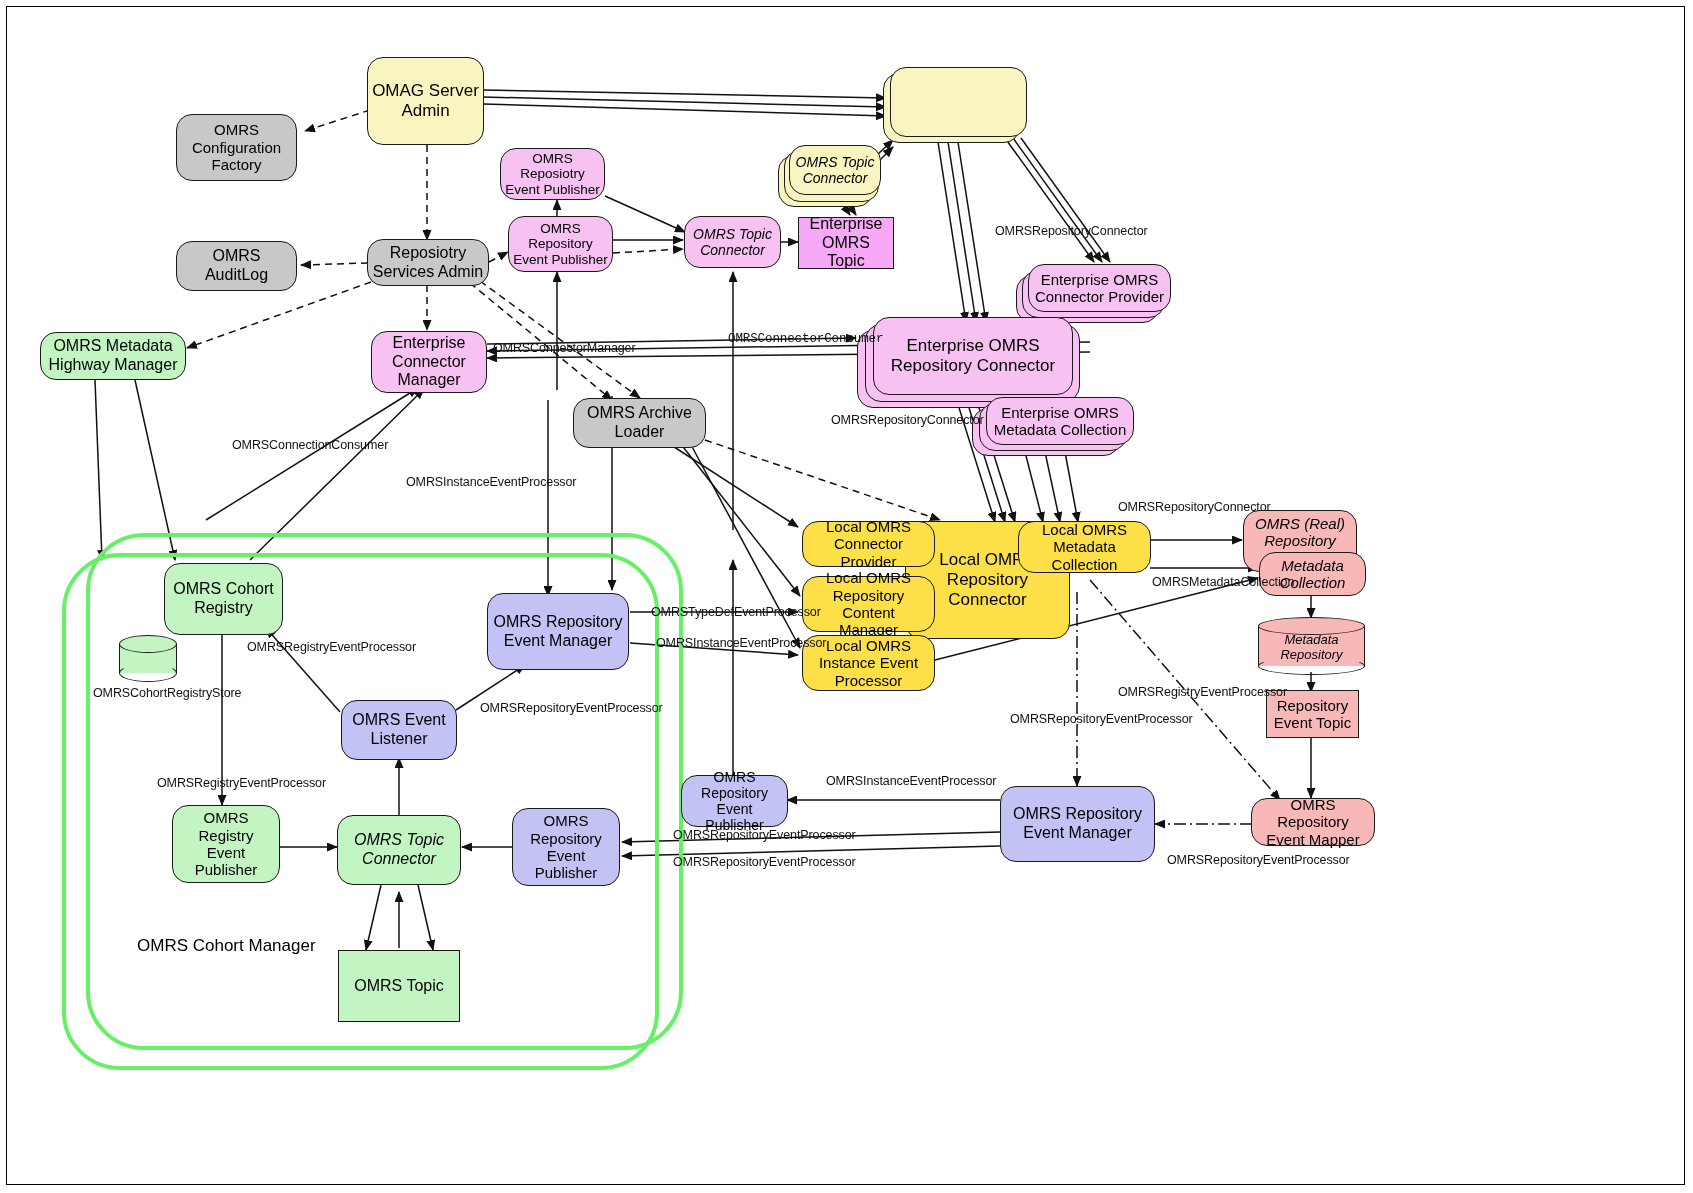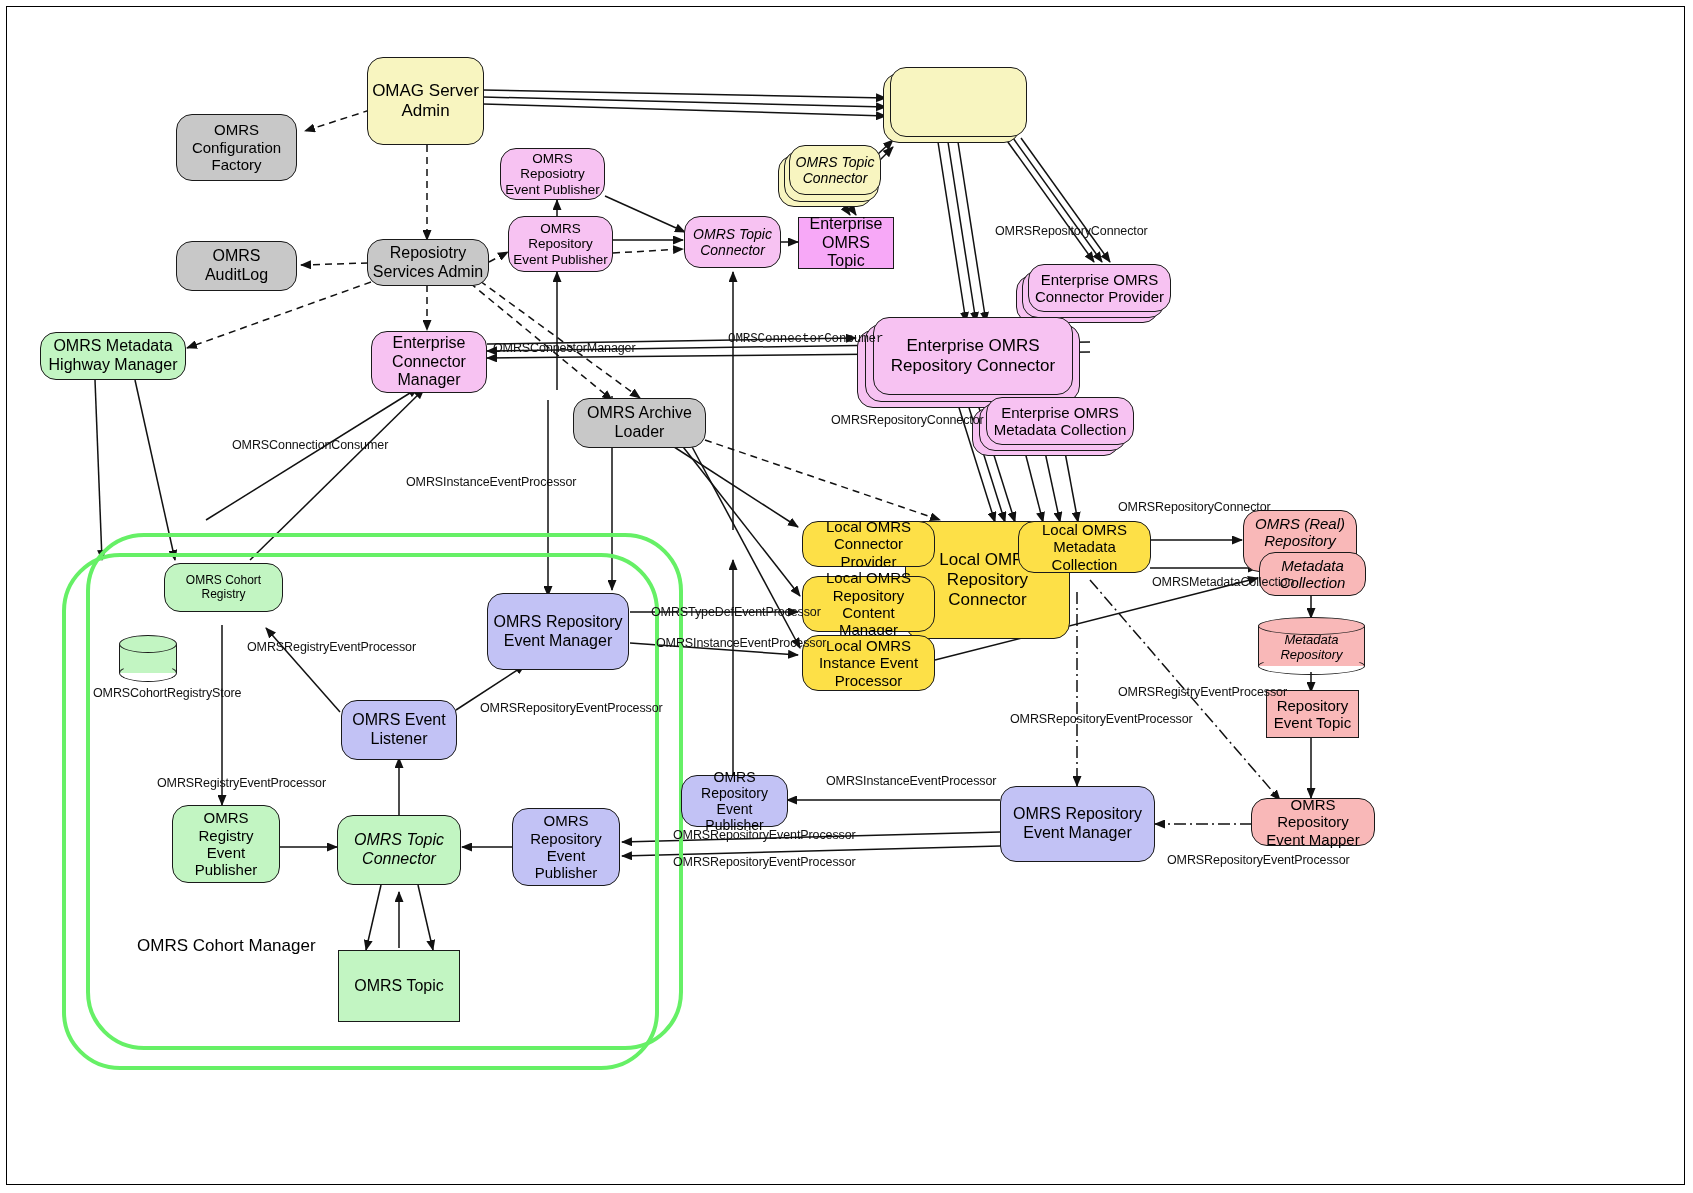--- a/index.html
+++ b/index.html
@@ -372,21 +372,21 @@
   </div>
   <div class="cyl-label" style="left:1258px; top:625px; width:107px; height:44px; white-space:pre-line;">Metadata
 Repository</div>
 
   <div class="node rect fill-salmon" style="left:1266px; top:690px; width:93px; height:48px; font-size:15px;">Repository
 Event Topic</div>
 
   <div class="node rounded fill-salmon" style="left:1251px; top:798px; width:124px; height:48px; font-size:15px;">OMRS Repository
 Event Mapper</div>
 
-  <div class="node rounded fill-green" style="left:164px; top:563px; width:119px; height:49px; font-size:12px;text-align:center;">OMRS Cohort
+  <div class="node rounded fill-green" style="left:164px; top:563px; width:119px; height:72px; font-size:16px;text-align:center;">OMRS Cohort
 Registry</div>
 
   <div class="cyl" style="left:119px; top:635px; width:58px; height:47px;">
     <div class="body"></div>
     <div class="bot"></div>
     <div class="top"></div>
   </div>
 
   <div class="node rounded fill-blue" style="left:487px; top:593px; width:142px; height:77px; font-size:16px;">OMRS Repository
 Event Manager</div>

